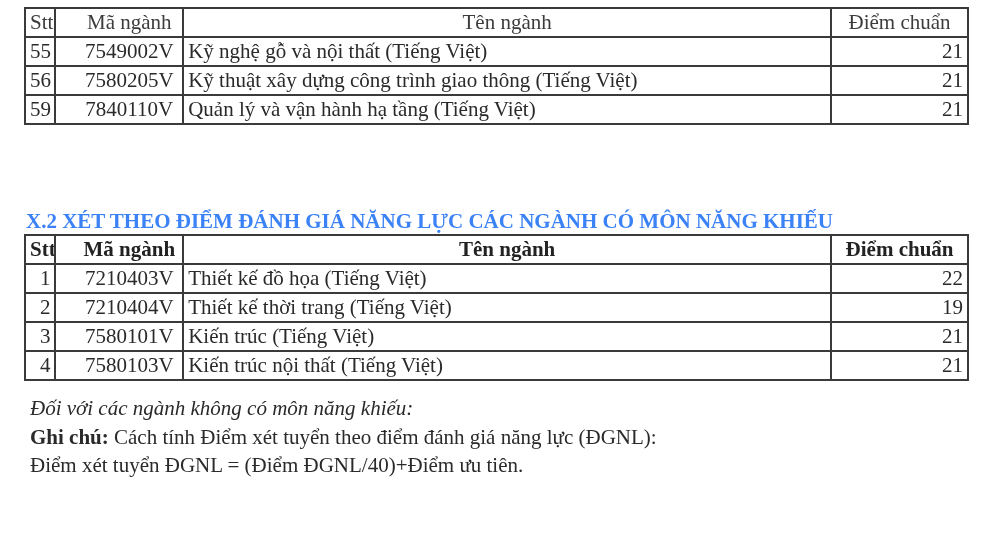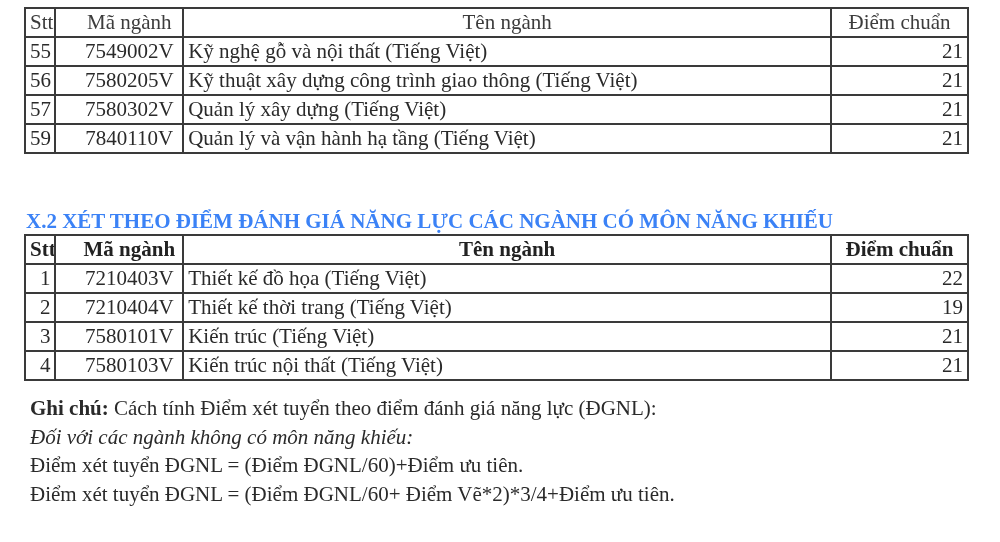--- a/index.html
+++ b/index.html
@@ -83,26 +83,20 @@
       <td class="c-name">Kỹ nghệ gỗ và nội thất (Tiếng Việt)</td>
       <td class="c-score">21</td>
     </tr>
     <tr>
       <td class="c-stt">56</td>
       <td class="c-code">7580205V</td>
       <td class="c-name">Kỹ thuật xây dựng công trình giao thông (Tiếng Việt)</td>
       <td class="c-score">21</td>
     </tr>
     <tr>
-      <td class="c-stt">57</td>
-      <td class="c-code">7580302V</td>
-      <td class="c-name">Quản lý xây dựng (Tiếng Việt)</td>
-      <td class="c-score">21</td>
-    </tr>
-    <tr>
       <td class="c-stt">59</td>
       <td class="c-code">7840110V</td>
       <td class="c-name">Quản lý và vận hành hạ tầng (Tiếng Việt)</td>
       <td class="c-score">21</td>
     </tr>
   </tbody>
 </table>
 
 <div class="section-heading">X.2 XÉT THEO ĐIỂM ĐÁNH GIÁ NĂNG LỰC CÁC NGÀNH CÓ MÔN NĂNG KHIẾU</div>
 
@@ -137,17 +131,16 @@
     <tr>
       <td class="c-stt">4</td>
       <td class="c-code">7580103V</td>
       <td class="c-name">Kiến trúc nội thất (Tiếng Việt)</td>
       <td class="c-score">21</td>
     </tr>
   </tbody>
 </table>
 
 <div class="notes">
+  <div class="line italic">Đối với các ngành không có môn năng khiếu:</div>
   <div class="line"><b>Ghi chú:</b><span> Cách tính Điểm xét tuyển theo điểm đánh giá năng lực (ĐGNL):</span></div>
-  <div class="line italic">Đối với các ngành không có môn năng khiếu:</div>
-  <div class="line">Điểm xét tuyển ĐGNL = (Điểm ĐGNL/60)+Điểm ưu tiên.</div>
-  <div class="line">Điểm xét tuyển ĐGNL = (Điểm ĐGNL/60+ Điểm Vẽ*2)*3/4+Điểm ưu tiên.</div>
+  <div class="line">Điểm xét tuyển ĐGNL = (Điểm ĐGNL/40)+Điểm ưu tiên.</div>
 </div>
 
 </body></html>

